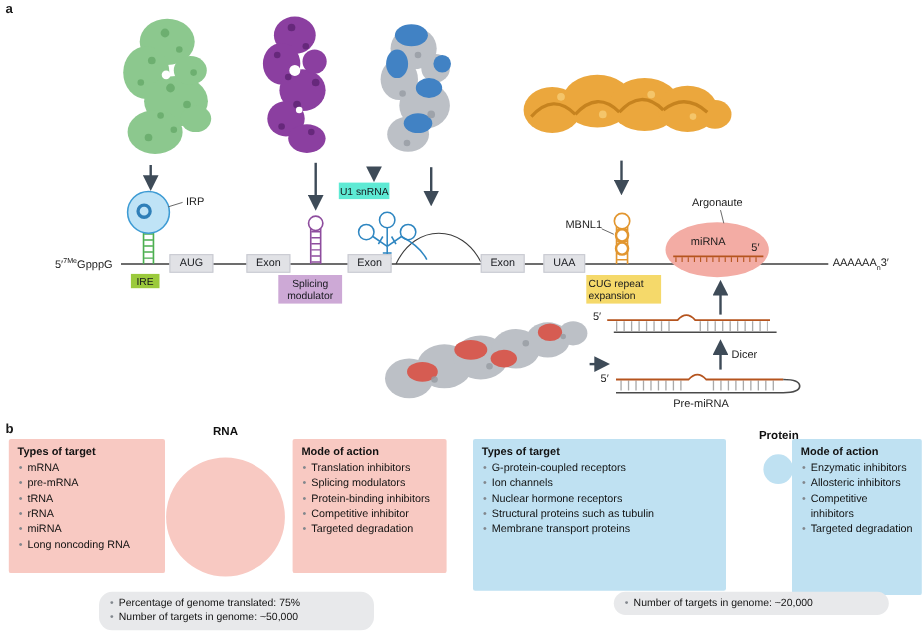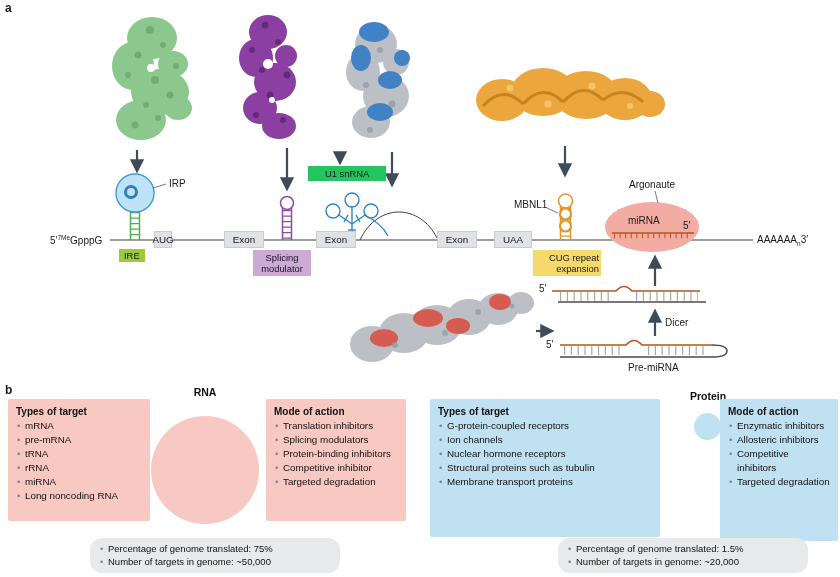--- a/index.html
+++ b/index.html
@@ -6,23 +6,23 @@
   .fig{position:relative;width:840px;height:577px;background:#fff;overflow:hidden;
        font-family:"Liberation Sans",sans-serif;color:#111;}
   .art{position:absolute;left:0;top:0;}
   .lbl{position:absolute;font-size:10px;color:#1a1a1a;white-space:nowrap;line-height:1.1;}
   .panel-letter{font-weight:bold;font-size:12px;}
   .seqbox{position:absolute;height:17px;background:#e1e2e6;border:1px solid #c9cbd2;
           display:flex;align-items:center;justify-content:center;font-size:9.8px;
           box-sizing:border-box;color:#15171c;}
   .tagbox{position:absolute;font-size:9.4px;box-sizing:border-box;color:#15171c;}
   .ire{background:#9bca3c;padding:1px 5px;}
-  .u1{background:#22c55e;padding:2px 17px;}
+  .u1{background:#5eead4;padding:2px 1px;}
   .purp{background:#cda9d6;width:58px;text-align:center;line-height:1.18;padding:2px 2px;white-space:normal;}
-  .cug{background:#f5d96a;width:68px;text-align:right;line-height:1.18;padding:2px 2px;white-space:normal;}
+  .cug{background:#f5d96a;width:68px;text-align:left;line-height:1.18;padding:2px 2px;white-space:normal;}
   .bheader{position:absolute;font-weight:bold;font-size:10.5px;text-align:center;}
   .bbox{position:absolute;border-radius:2px;padding:7px 8px;box-sizing:border-box;}
   .pink{background:#f8c9c2;}
   .blue{background:#bfe1f2;}
   .btitle{font-weight:bold;font-size:10px;margin:0 0 2px 0;}
   .bbox ul{list-style:none;margin:0;padding:0;}
   .bbox li{font-size:9.8px;line-height:1.42;padding-left:9px;position:relative;}
   .bbox li::before{content:"\2022";position:absolute;left:1px;color:#82878d;}
   .circ{position:absolute;border-radius:50%;}
   .stats{position:absolute;background:#e8e9eb;border-radius:12px;padding:4px 9px;box-sizing:border-box;}
@@ -240,41 +240,41 @@
   </svg>
 
   <div class="lbl panel-letter" style="left:5px;top:2px;">a</div>
   <div class="lbl panel-letter" style="left:5px;top:384px;">b</div>
 
   <div class="lbl" style="left:50px;top:234px;"><span>5′</span><sup>7Me</sup><span>GpppG</span></div>
 
   <div class="lbl" style="left:169px;top:178px;">IRP</div>
   <div class="tagbox ire" style="left:119px;top:249px;">IRE</div>
 
-  <div class="seqbox" style="left:154px;top:231px;width:18px;">AUG</div>
+  <div class="seqbox" style="left:154px;top:231px;width:40px;">AUG</div>
   <div class="seqbox" style="left:224px;top:231px;width:40px;">Exon</div>
   <div class="seqbox" style="left:316px;top:231px;width:40px;">Exon</div>
   <div class="seqbox" style="left:437px;top:231px;width:40px;">Exon</div>
   <div class="seqbox" style="left:494px;top:231px;width:38px;">UAA</div>
 
   <div class="tagbox u1" style="left:308px;top:166px;">U1 snRNA</div>
   <div class="tagbox purp" style="left:253px;top:250px;">Splicing modulator</div>
   <div class="lbl" style="left:514px;top:199px;">MBNL1</div>
   <div class="tagbox cug" style="left:533px;top:250px;">CUG repeat expansion</div>
 
   <div class="lbl" style="left:629px;top:179px;text-align:right;">Argonaute</div>
   <div class="lbl" style="left:628px;top:215px;">miRNA</div>
   <div class="lbl" style="left:683px;top:220px;">5′</div>
 
   <div class="lbl" style="left:757px;top:234px;"><span>AAAAAA</span><sub>n</sub><span>3′</span></div>
 
   <div class="lbl" style="left:539px;top:283px;">5′</div>
   <div class="lbl" style="left:665px;top:317px;">Dicer</div>
   <div class="lbl" style="left:546px;top:339px;">5′</div>
-  <div class="lbl" style="left:628px;top:362px;">Pre-miRNA</div>
+  <div class="lbl" style="left:612px;top:362px;">Pre-miRNA</div>
 
   <div class="bheader" style="left:151px;top:386px;width:108px;">RNA</div>
   <div class="bheader" style="left:676px;top:390px;width:64px;text-align:center;">Protein</div>
 
   <div class="bbox pink" style="left:8px;top:399px;width:142px;height:122px;">
     <div class="btitle">Types of target</div>
     <ul>
       <li>mRNA</li>
       <li>pre-mRNA</li>
       <li>tRNA</li>
@@ -322,18 +322,17 @@
 
   <div class="stats" style="left:90px;top:538px;width:250px;">
     <ul>
       <li>Percentage of genome translated: 75%</li>
       <li>Number of targets in genome: ~50,000</li>
     </ul>
   </div>
 
   <div class="stats" style="left:558px;top:538px;width:250px;">
     <ul>
-      <li>Percentage of genome translated: 1.5%</li>
       <li>Number of targets in genome: ~20,000</li>
     </ul>
   </div>
 
 </div>
 
 </body></html>

